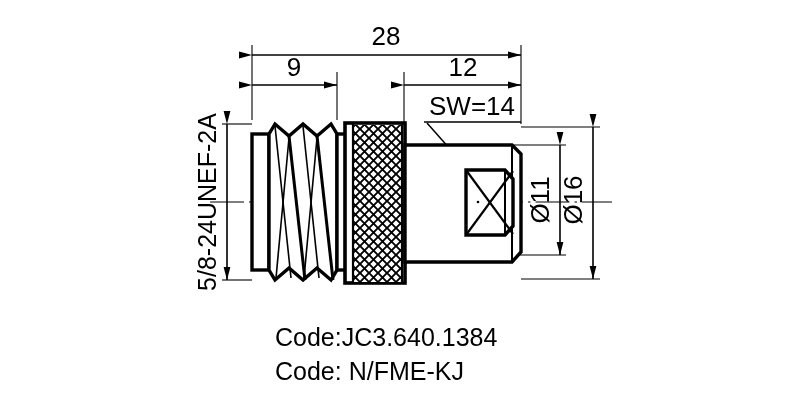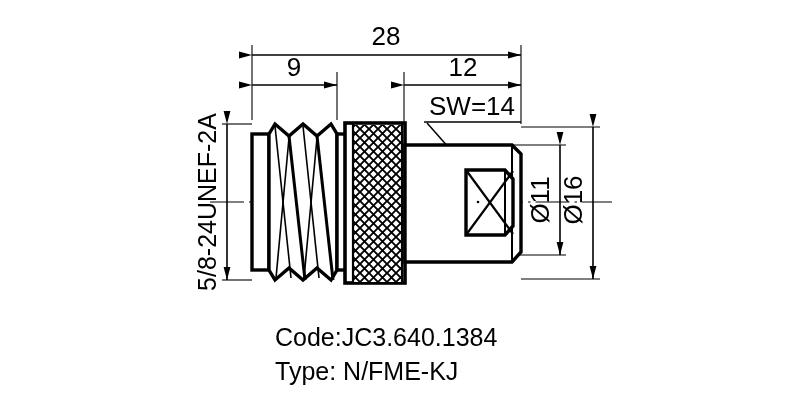--- a/index.html
+++ b/index.html
@@ -167,17 +167,17 @@
 
       <text x="549" y="188" font-size="26" text-anchor="middle" transform="rotate(-90 549 188)">Ø11</text>
 
       <text x="582" y="188" font-size="26" text-anchor="middle" transform="rotate(-90 582 188)">Ø16</text>
     </g>
   </svg>
 
   <div class="caption-block">
     <div class="cap-inner">
       <div class="caption-line">Code:JC3.640.1384</div>
-      <div class="caption-line">Type: N/FME-KJ</div>
+      <div class="caption-line">Code: N/FME-KJ</div>
     </div>
   </div>
 
 </div>
 
 </body></html>

